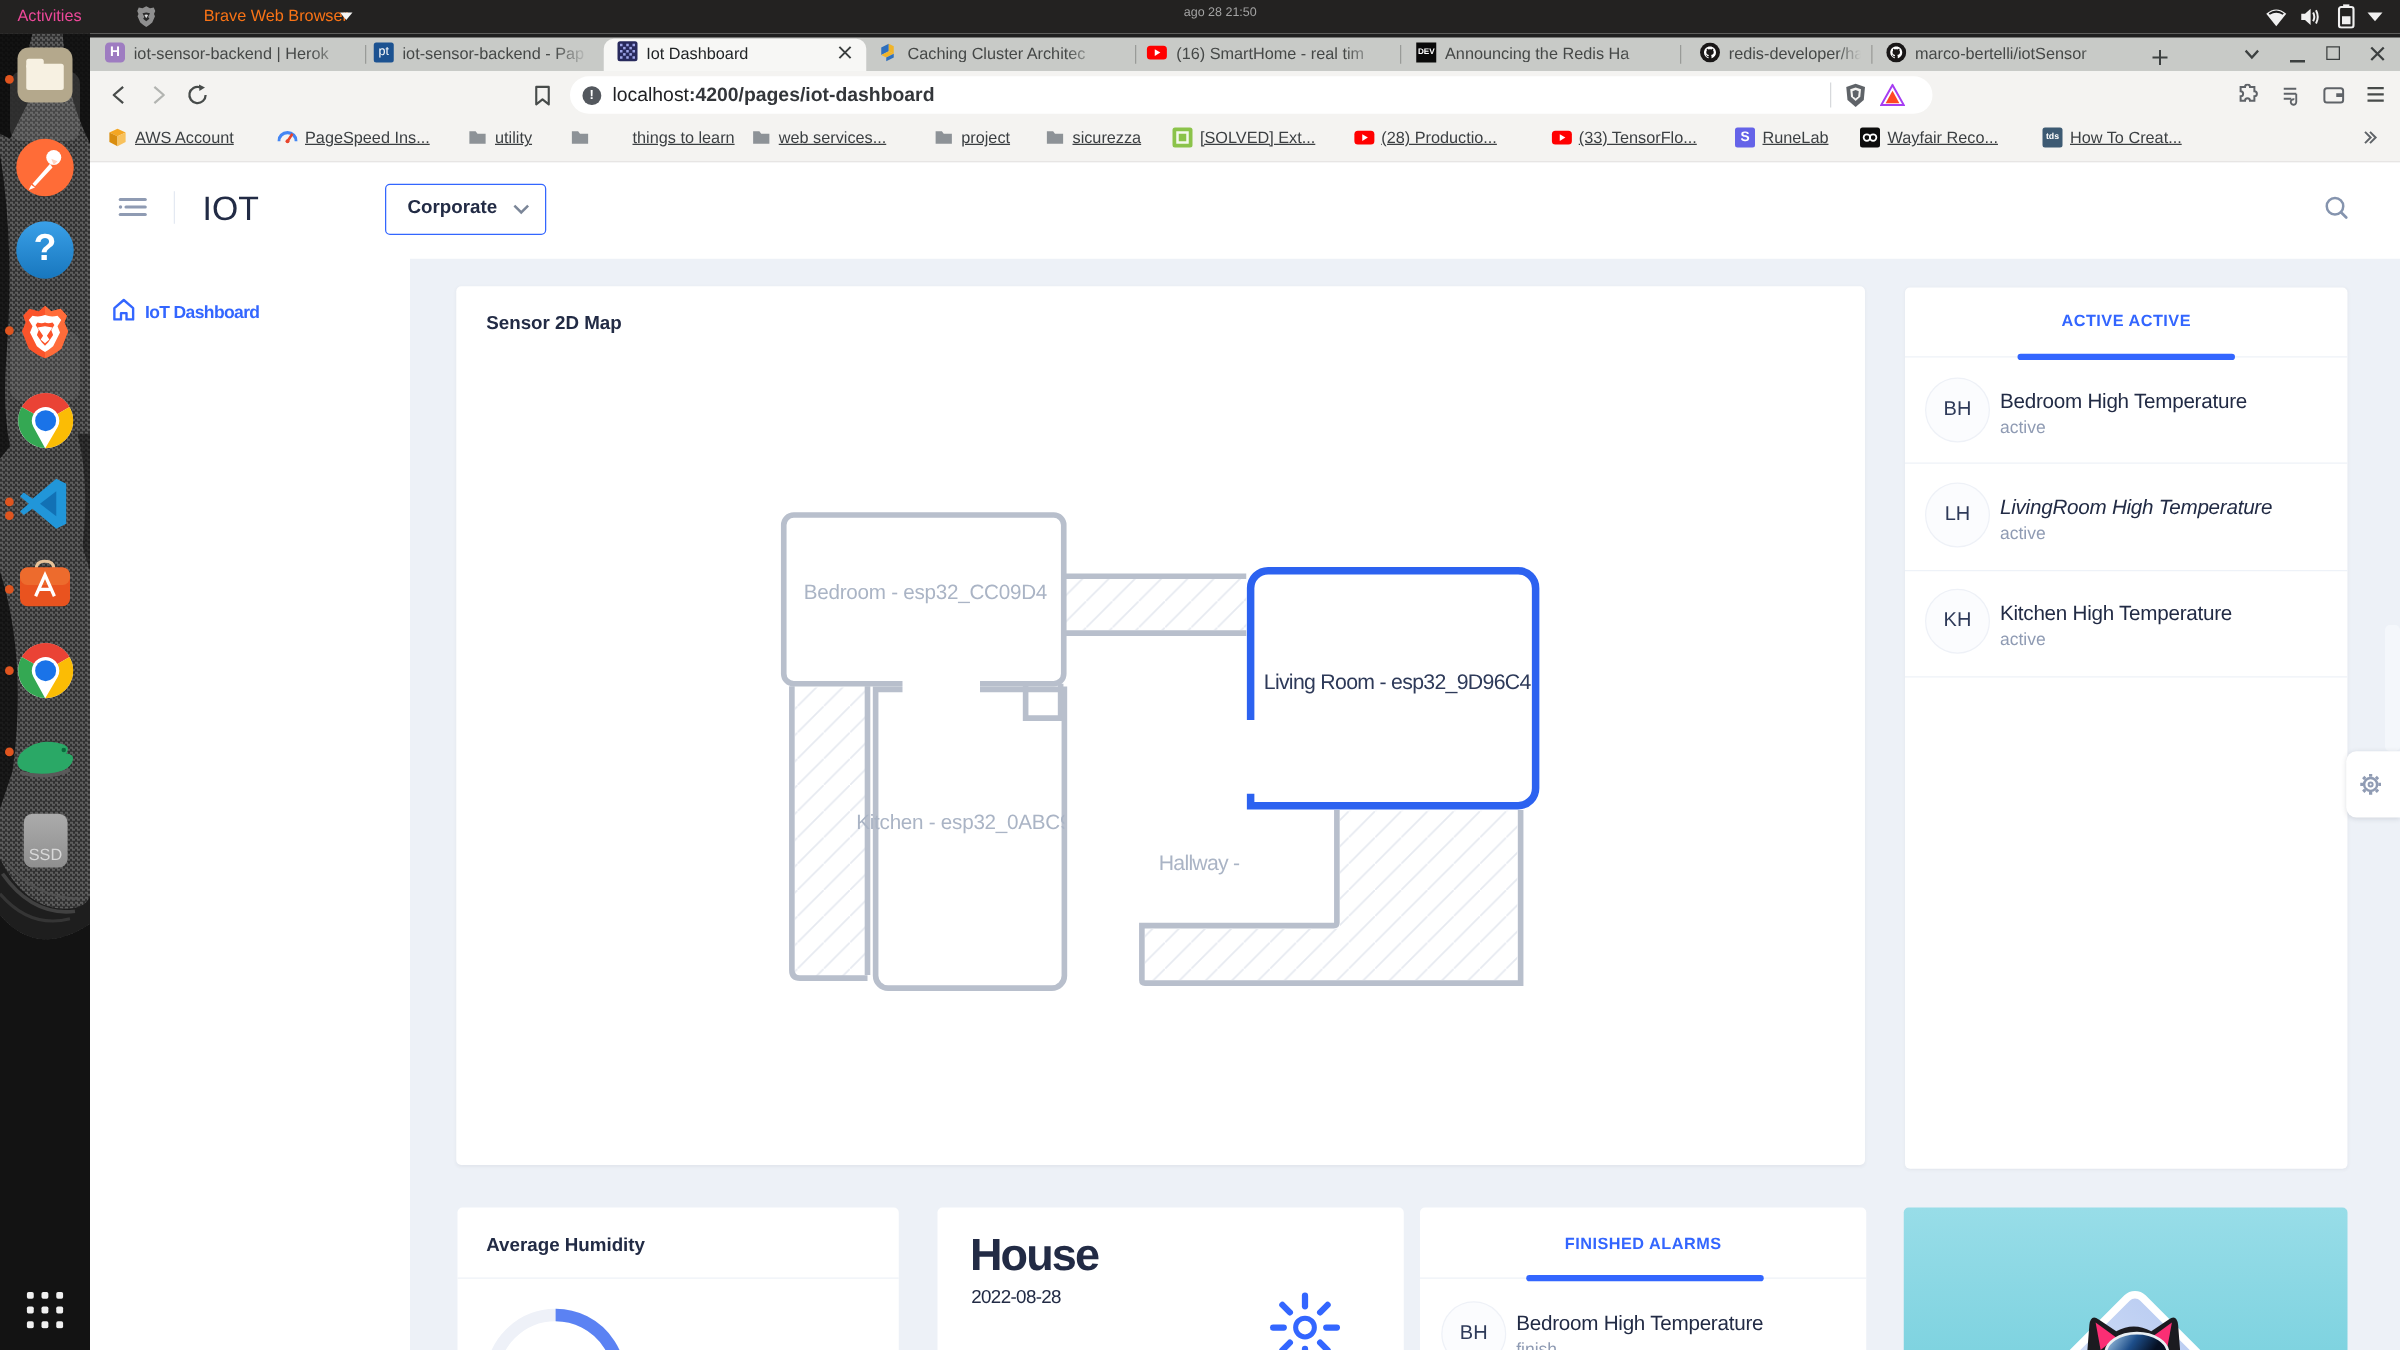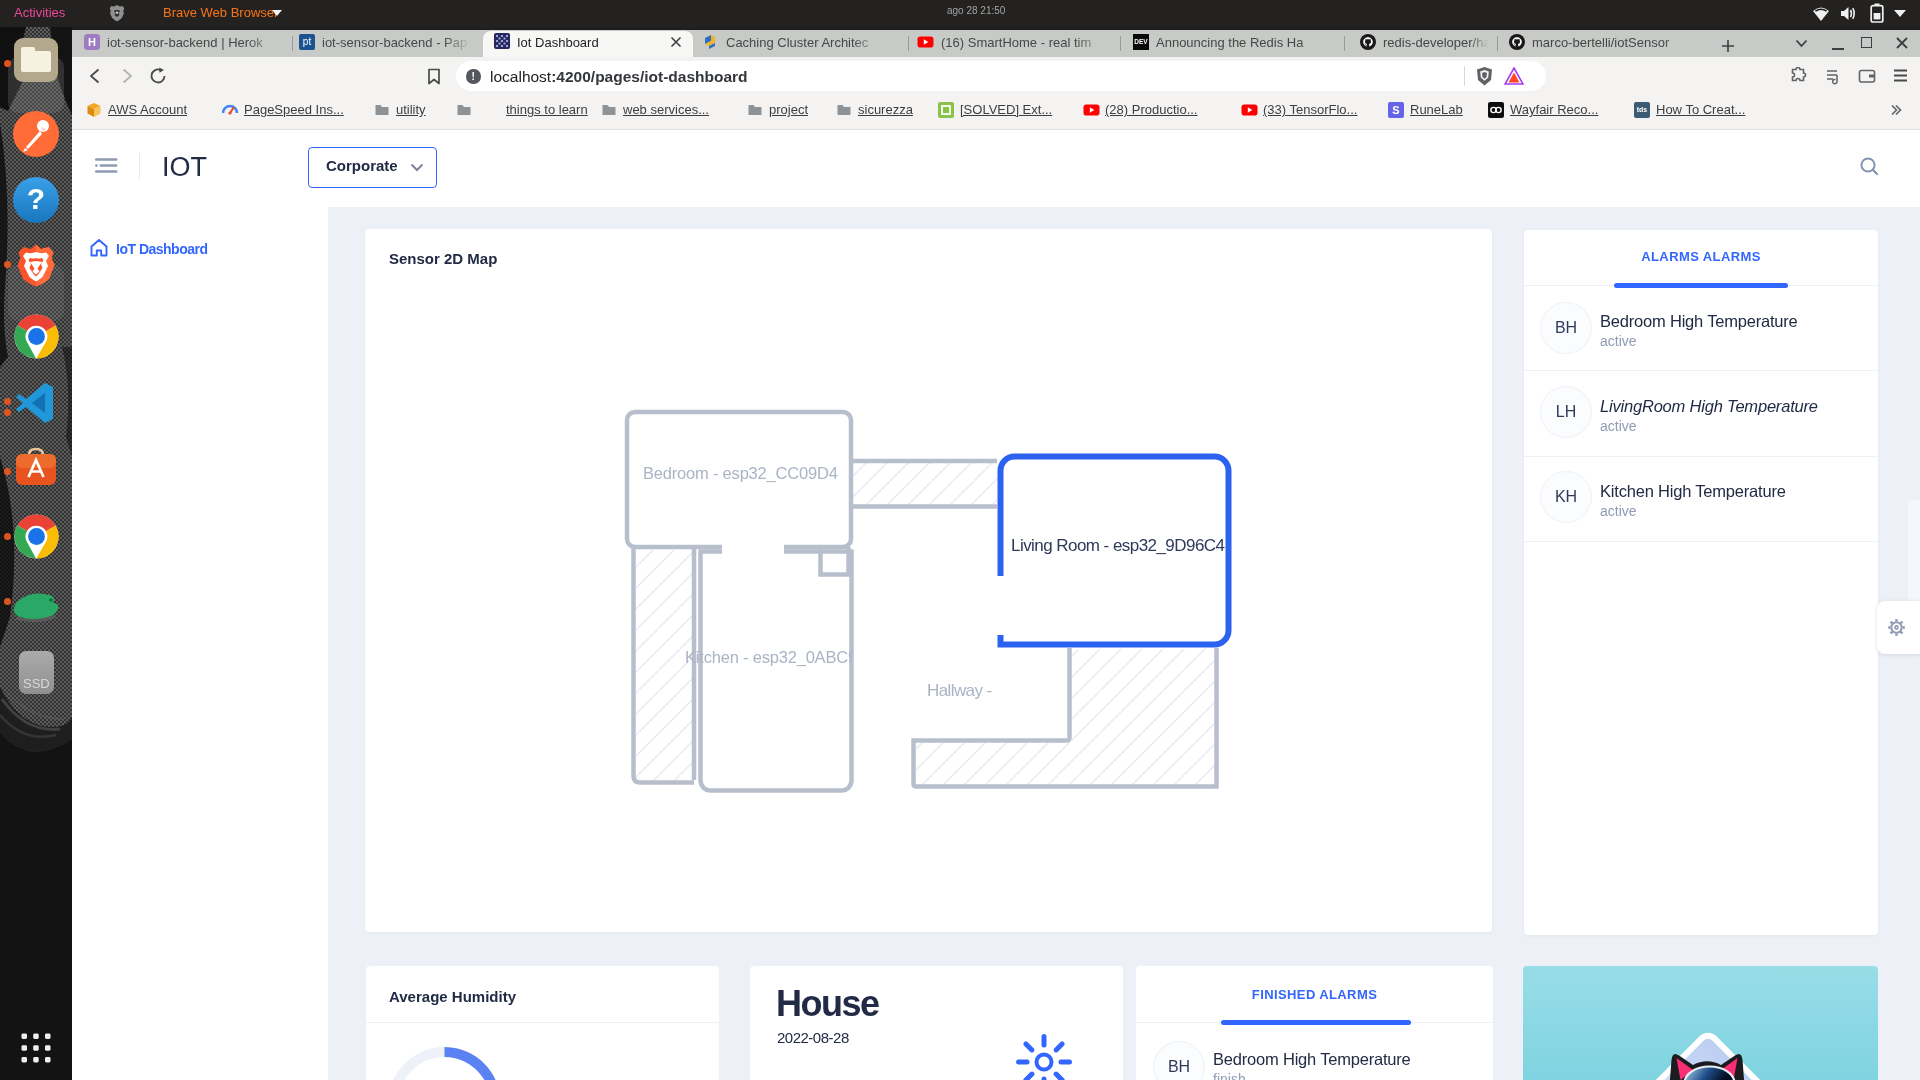--- a/index.html
+++ b/index.html
@@ -486,21 +486,21 @@
 
   <text x="562" y="467" font-size="17" letter-spacing="-0.6" fill="#aab4c5">Hallway -</text>
 
   <path d="M635.5 406 V415.5 H849.5 A14 14 0 0 0 863.5 401.5 V241.5 A14 14 0 0 0 849.5 227.5 H649.5 A14 14 0 0 0 635.5 241.5 V347" fill="#fff" stroke="#2c62f0" stroke-width="6"></path>
 
   <text x="646" y="322" font-size="17" letter-spacing="-0.55" fill="#2e3a59">Living Room - esp32_9D96C4</text>
 </svg>
 
 <div class="abs" style="left:1524px;top:230px;width:354px;height:705px;background:#fff;border-radius:4px;box-shadow:0 1px 3px rgba(44,51,73,0.06);"></div>
 
-<div class="abs" style="left:1524px;top:249px;width:354px;text-align:center;font-size:13px;font-weight:bold;color:#3366ff;letter-spacing:0.4px;">ALARMS ALARMS</div>
+<div class="abs" style="left:1524px;top:249px;width:354px;text-align:center;font-size:13px;font-weight:bold;color:#3366ff;letter-spacing:0.4px;">ACTIVE ACTIVE</div>
 
 <div class="abs" style="left:1524px;top:285px;width:354px;height:1px;background:#eef2f8;"></div>
 
 <div class="abs" style="left:1614px;top:282.5px;width:174px;height:5.5px;border-radius:3px;background:#3366ff;"></div>
 
 <div class="abs" style="left:1540px;top:302px;width:52px;height:52px;border-radius:50%;background:#fbfcfe;border:1px solid #eef1f7;color:#2e3a59;font-size:16px;text-align:center;line-height:50px;">BH</div>
 
 <div class="abs" style="left:1600px;top:312px;font-size:16.5px;letter-spacing:-0.2px;color:#222b45;">Bedroom High Temperature</div>
 
 <div class="abs" style="left:1600px;top:333px;font-size:14px;color:#8f9bb3;">active</div>

